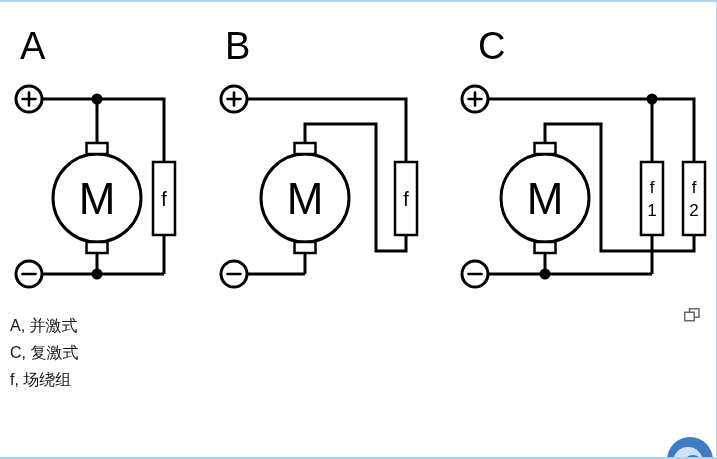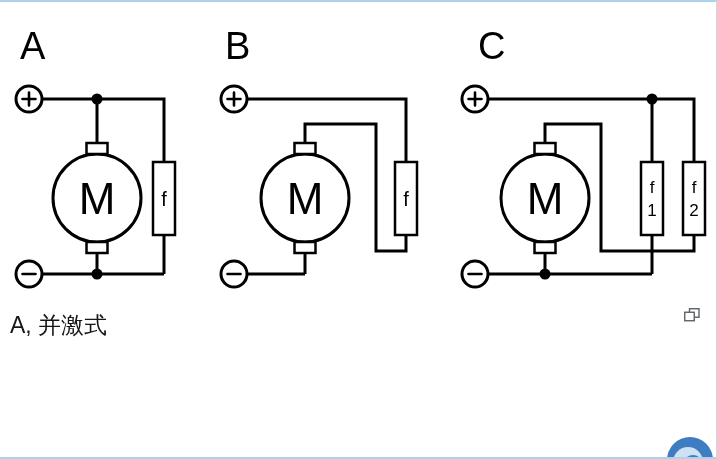--- a/index.html
+++ b/index.html
@@ -19,21 +19,21 @@
   .diagram-svg text { fill: #000; font-family: "Liberation Sans", "DejaVu Sans", sans-serif; }
   .circuit-label { font-size: 38px; }
   .motor-label { font-size: 44px; text-anchor: middle; }
   .field-label { font-size: 20px; text-anchor: middle; }
   .field-label-small { font-size: 17px; text-anchor: middle; }
   .wire { fill: none; stroke: #000; stroke-width: 3; }
   .component { fill: #fff; stroke: #000; stroke-width: 3; }
   .thin { stroke-width: 2.5; }
   .terminal-sym { fill: none; stroke: #000; stroke-width: 2.6; stroke-linecap: round; }
   .junction { fill: #000; stroke: none; }
-  .legend { position: absolute; left: 10px; top: 310px; font-size: 23px; line-height: 27px; color: #161616; }
+  .legend { position: absolute; left: 10px; top: 310px; font-size: 16px; line-height: 27px; color: #161616; }
   .popout { position: absolute; left: 684px; top: 306px; width: 16px; height: 14px; cursor: pointer; }
   .logo { position: absolute; left: 666px; top: 431px; width: 48px; height: 26px; overflow: hidden; }
 </style>
 </head>
 <body>
 
 <div class="frame">
 
   <svg class="diagram-svg" width="717" height="300" viewBox="0 0 717 300">
 
@@ -86,20 +86,22 @@
       <text class="motor-label" x="545" y="212">M</text>
       <text class="field-label-small" x="652" y="191">f</text>
       <text class="field-label-small" x="652" y="214">1</text>
       <text class="field-label-small" x="694" y="191">f</text>
       <text class="field-label-small" x="694" y="214">2</text>
     </g>
   </svg>
 
   <div class="legend">
     <div class="legend-line">A, 并激式</div>
+    <div class="legend-line">C, 复激式</div>
+    <div class="legend-line">f, 场绕组</div>
   </div>
 
   <div class="popout">
     <svg width="16" height="14" viewBox="0 0 16 14">
       <rect x="5.5" y="0.75" width="9.5" height="8.5" fill="#ffffff" stroke="#5d6267" stroke-width="1.4"></rect>
       <rect x="0.75" y="4.25" width="9.5" height="8.5" fill="#ffffff" stroke="#5d6267" stroke-width="1.4"></rect>
     </svg>
   </div>
 
   <div class="logo">

